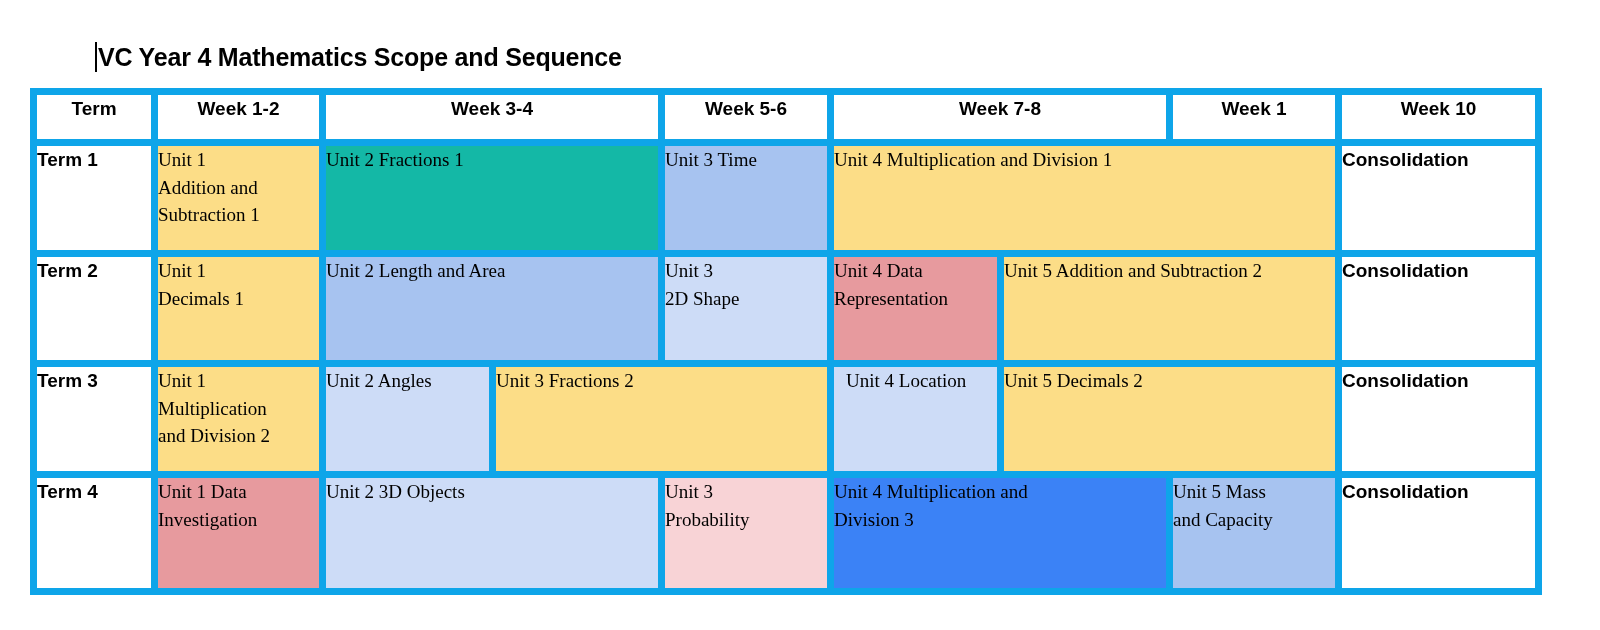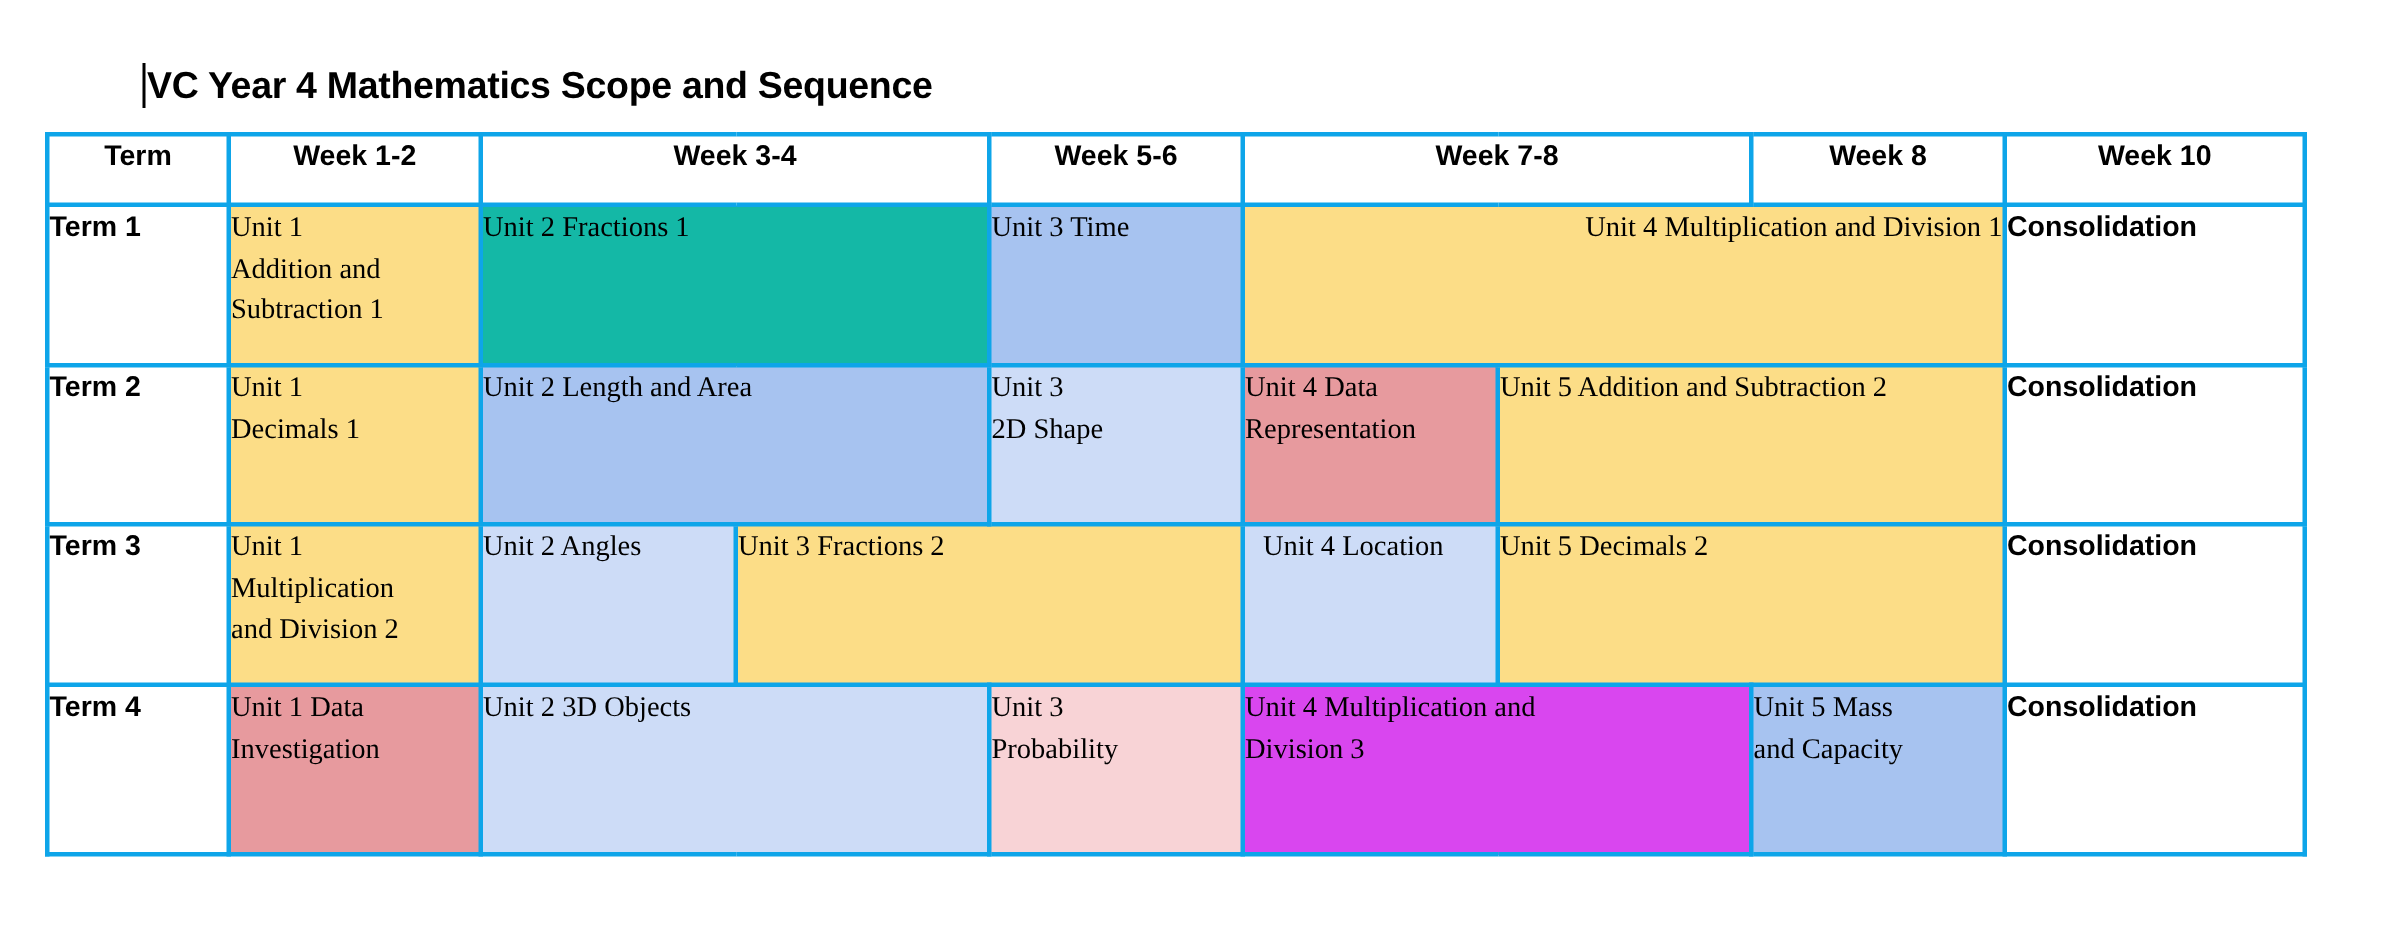--- a/index.html
+++ b/index.html
@@ -48,21 +48,21 @@
   
   .sns-table {
     position: absolute;
     left: 30px;
     top: 88px;
     width: 1505px;
     border-collapse: collapse;
     table-layout: fixed;
   }
   .sns-table td, .sns-table th {
-    border: 3px solid #0ea5e9;
+    border: 7px solid #0ea5e9;
     padding: 0;
     vertical-align: top;
     font-size: 19px;
     line-height: 1.45;
   }
 
   .hdr-cell {
     height: 44px;
     text-align: center;
     vertical-align: middle;
@@ -135,39 +135,39 @@
         <col class="c-w9">
         <col class="c-w10">
     </colgroup>
     <thead>
       <tr>
         <th class="hdr-cell">Term</th>
         <th class="hdr-cell">Week 1-2</th>
         <th class="hdr-cell" colspan="2">Week 3-4</th>
         <th class="hdr-cell">Week 5-6</th>
         <th class="hdr-cell" colspan="2">Week 7-8</th>
-        <th class="hdr-cell">Week 8</th>
+        <th class="hdr-cell">Week 1</th>
         <th class="hdr-cell">Week 10</th>
       </tr>
     </thead>
     <tbody>
         <tr class="row-t1">
           <td class="term-cell">Term 1</td>
           <td class="unit-cell" colspan="1" style="background: rgb(252, 221, 135);">
             <span class="unit-text">Unit 1
 Addition and
 Subtraction 1</span>
           </td>
           <td class="unit-cell" colspan="2" style="background: #14b8a6;">
             <span class="unit-text">Unit 2 Fractions 1</span>
           </td>
           <td class="unit-cell" colspan="1" style="background: rgb(167, 195, 240);">
             <span class="unit-text">Unit 3 Time</span>
           </td>
-          <td class="unit-cell" colspan="3" style="background: rgb(252, 221, 135); text-align: right;">
+          <td class="unit-cell" colspan="3" style="background: rgb(252, 221, 135);">
             <span class="unit-text">Unit 4 Multiplication and Division 1</span>
           </td>
           <td class="consol-cell">Consolidation</td>
         </tr>
         <tr class="row-t2">
           <td class="term-cell">Term 2</td>
           <td class="unit-cell" colspan="1" style="background: rgb(252, 221, 135);">
             <span class="unit-text">Unit 1
 Decimals 1</span>
           </td>
@@ -214,21 +214,21 @@
             <span class="unit-text">Unit 1 Data
 Investigation</span>
           </td>
           <td class="unit-cell" colspan="2" style="background: rgb(205, 220, 247);">
             <span class="unit-text">Unit 2 3D Objects</span>
           </td>
           <td class="unit-cell" colspan="1" style="background: rgb(248, 211, 214);">
             <span class="unit-text">Unit 3
 Probability</span>
           </td>
-          <td class="unit-cell" colspan="2" style="background: #d946ef;">
+          <td class="unit-cell" colspan="2" style="background: #3b82f6;">
             <span class="unit-text">Unit 4  Multiplication and
 Division 3</span>
           </td>
           <td class="unit-cell" colspan="1" style="background: rgb(167, 195, 240);">
             <span class="unit-text">Unit 5 Mass
 and Capacity</span>
           </td>
           <td class="consol-cell">Consolidation</td>
         </tr>
       </tbody>

